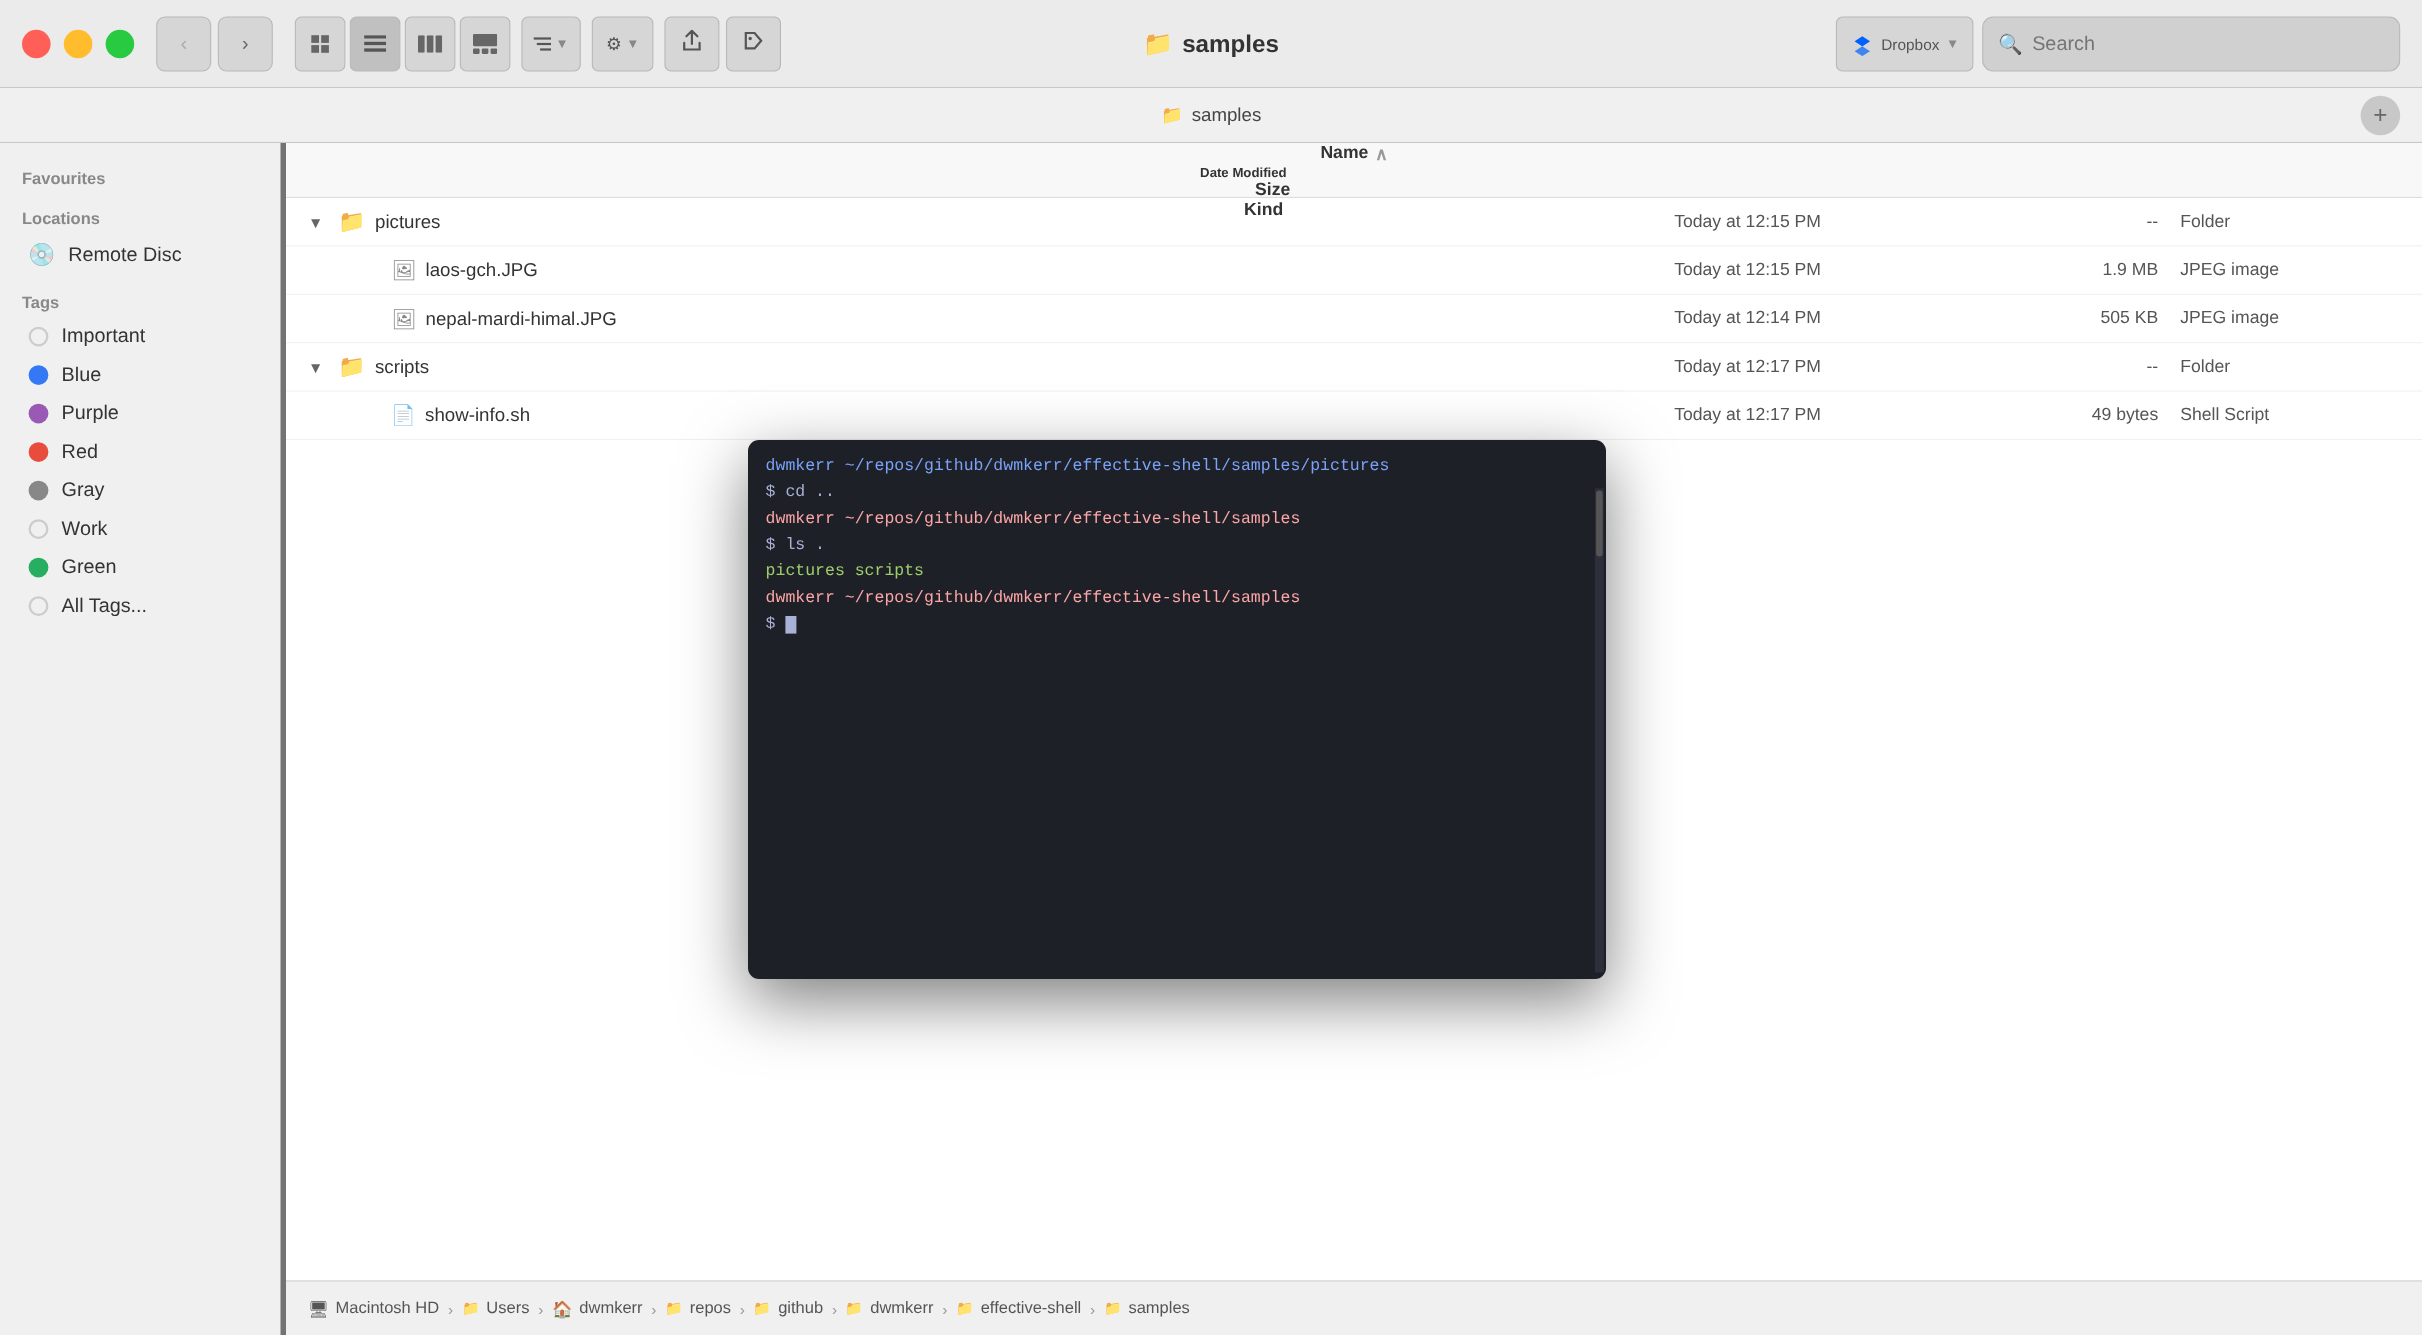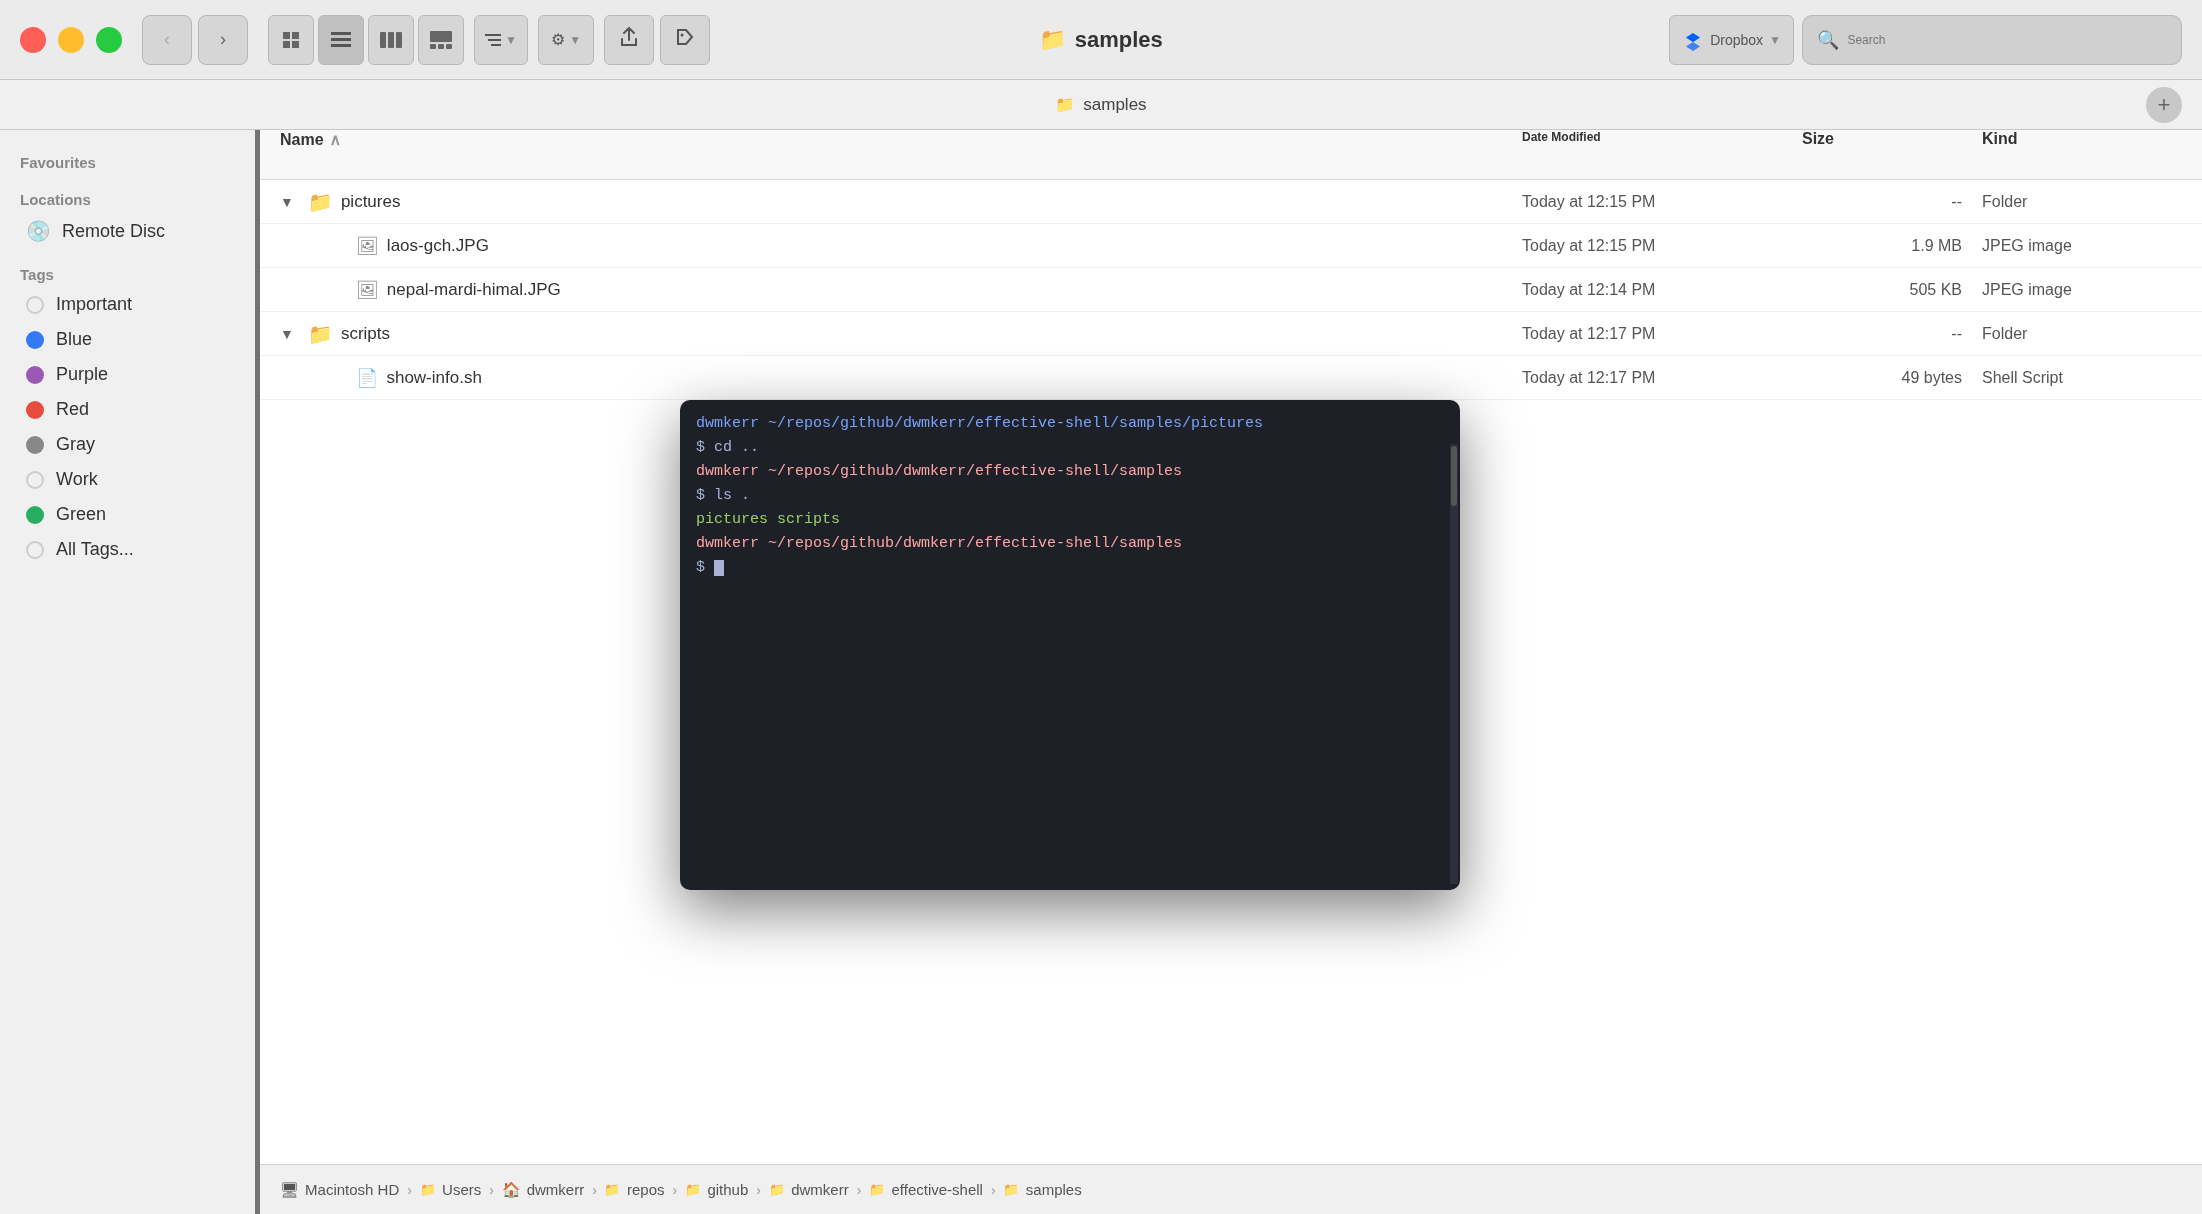--- a/index.html
+++ b/index.html
@@ -163,21 +163,21 @@
       border: 1px solid #b8b8b8;
       border-radius: 10px;
       padding: 0 14px;
       height: 50px;
       width: 380px;
       gap: 8px;
     }
     .search-bar input {
       border: none;
       background: transparent;
-      font-size: 12px;
+      font-size: 18px;
       color: #888;
       outline: none;
       width: 100%;
     }
 
     
     .path-bar {
       height: 50px;
       background: #f0f0f0;
       border-bottom: 1px solid #c8c8c8;
@@ -256,25 +256,26 @@
     .file-area {
       flex: 1;
       display: flex;
       flex-direction: column;
       background: #fff;
       overflow: hidden;
     }
 
     .file-header {
       display: flex;
-      align-items: flex-start;
+      align-items: center;
       padding: 0 20px;
       height: 50px;
       border-bottom: 1px solid #ddd;
       background: #f8f8f8;
+      flex-direction: column;
     }
     .col-name {
       display: flex;
       align-items: center;
       gap: 6px;
       flex: 1;
       font-size: 16px;
       font-weight: 600;
       color: #333;
       cursor: pointer;

